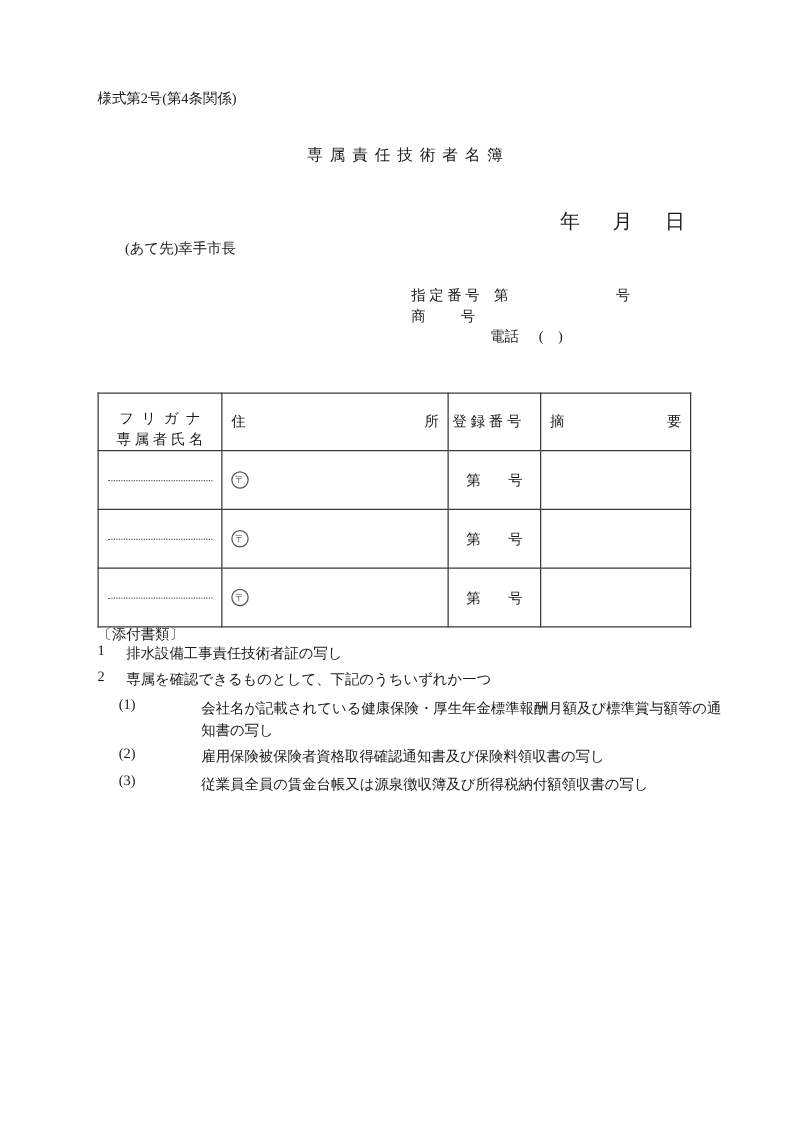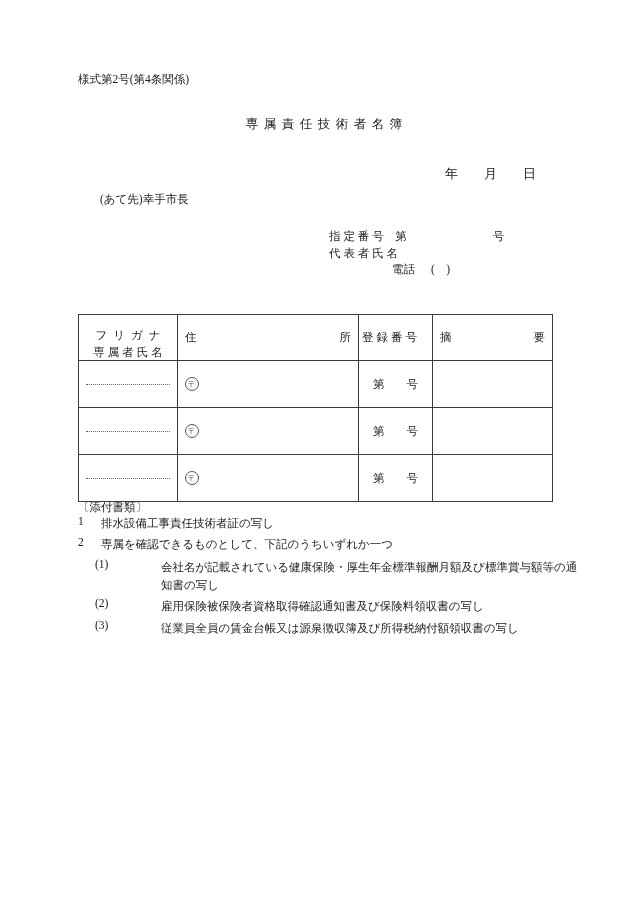--- a/index.html
+++ b/index.html
@@ -45,21 +45,21 @@
     font-size: 12.5px;
     letter-spacing: 5.5px;
     text-indent: 5.5px;
     padding-left: 36px;
   }
 
   
   #date-line {
     left: 432px;
     top: 154px;
-    font-size: 13px;
+    font-size: 16px;
   }
   #date-line .gap { display: inline-block; width: 26px; }
 
   
   #addressee {
     left: 88px;
     top: 194px;
     font-size: 11.5px;
     padding-left: 12px;
   }
@@ -217,21 +217,21 @@
   <div class="t" id="doc-title">専属責任技術者名簿</div>
 
   <div class="t" id="date-line">
     <span>年</span><span class="gap"></span><span>月</span><span class="gap"></span><span>日</span>
   </div>
 
   <div class="t" id="addressee">(あて先)幸手市長</div>
 
   <div id="applicant-block">
     <div class="row"><span>指 定 番 号　第</span><span class="num-gap"></span><span>号</span></div>
-    <div class="row"><span>代 表 者 氏 名</span></div>
+    <div class="row"><span>商</span><span class="shogo-gap"></span><span>号</span></div>
     <div class="row tel-row"><span>電話</span><span class="tel-gap"></span><span>(　)</span></div>
   </div>
 
   <table id="roster-table">
     <colgroup>
       <col class="col-name">
         <col class="col-addr">
         <col class="col-reg">
         <col class="col-note">
     </colgroup>

